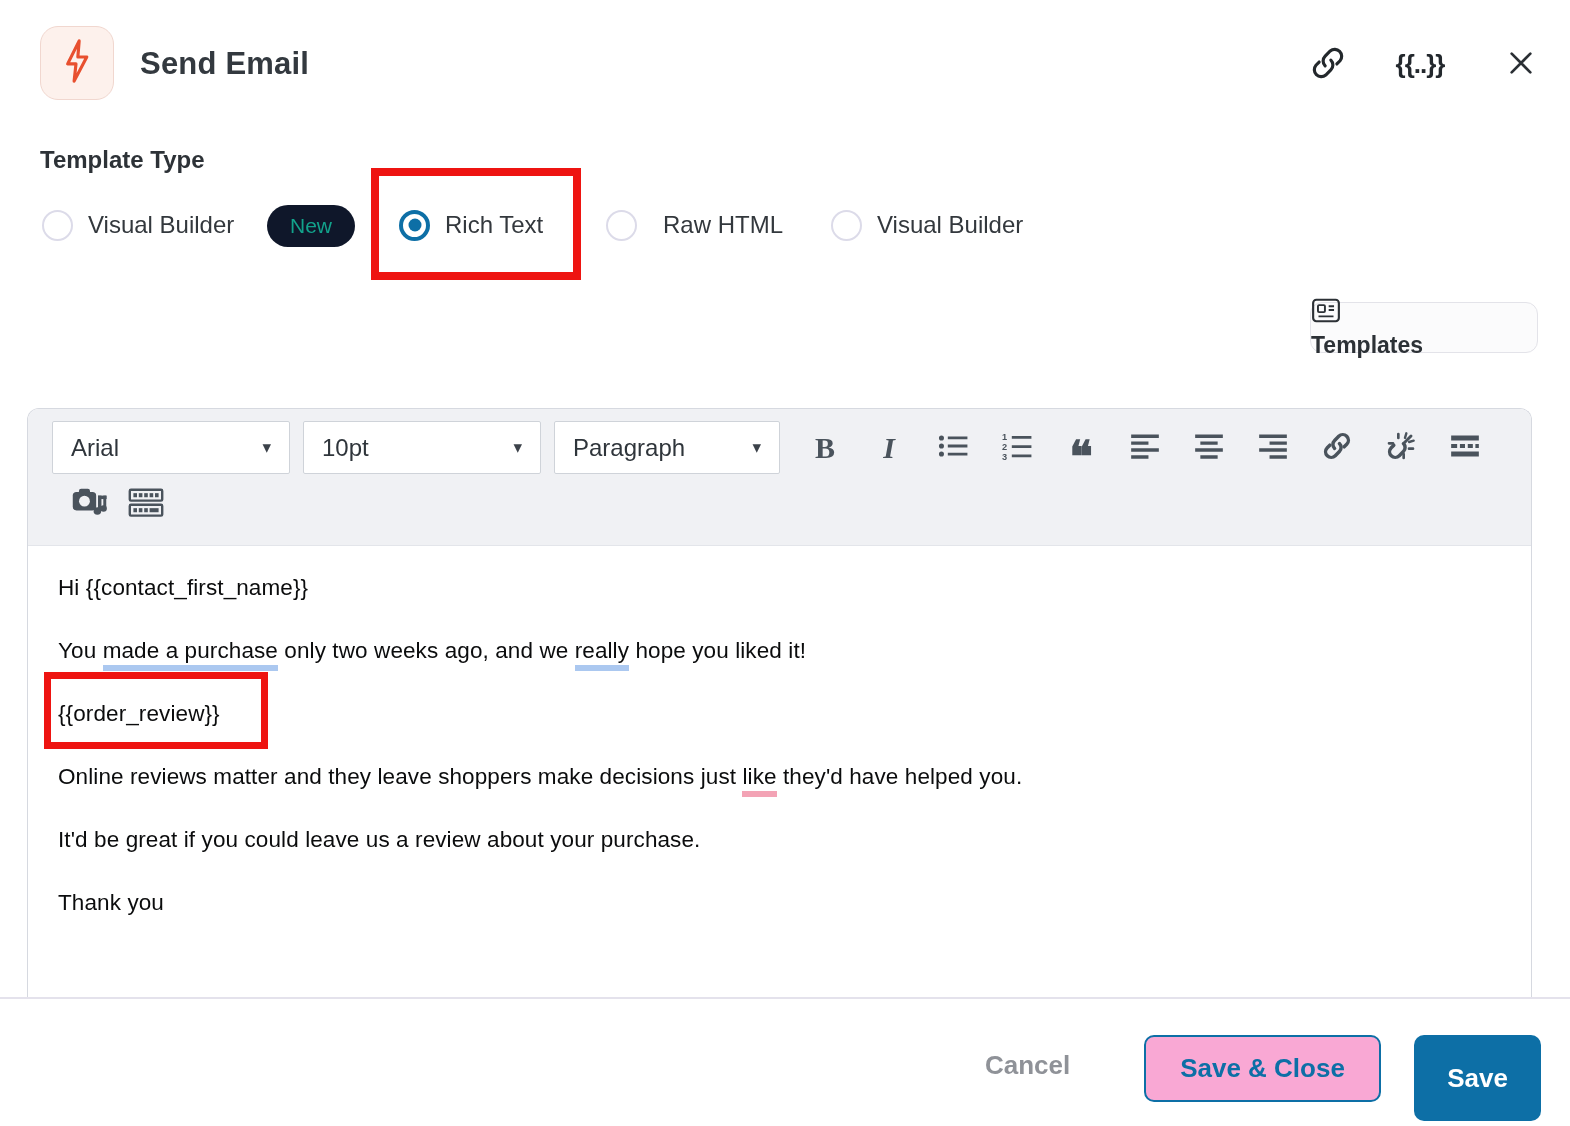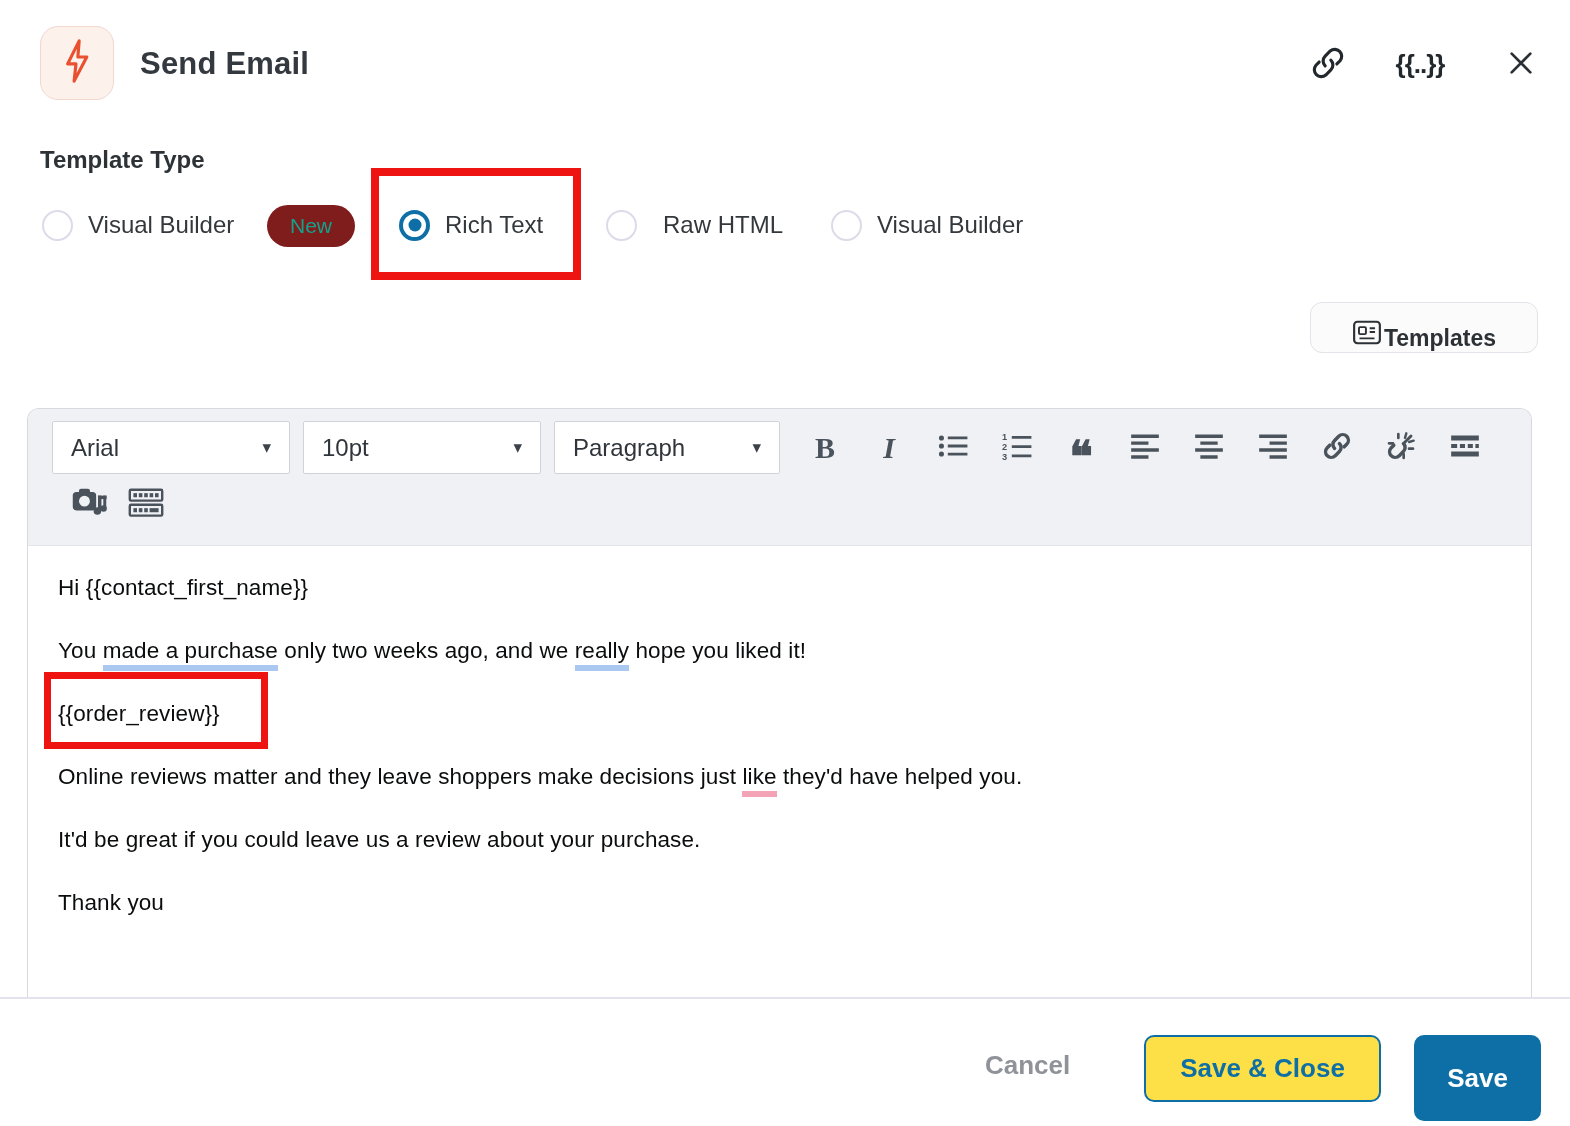--- a/index.html
+++ b/index.html
@@ -28,30 +28,30 @@
   .radio-circle { width:31px; height:31px; border-radius:50%; border:2.5px solid #dcdbe9; background:#fff; flex:0 0 auto; }
   .radio-circle.sel { border:4.5px solid #0d6fa6; position:relative; }
   .radio-circle.sel::after { content:""; position:absolute; left:50%; top:50%; transform:translate(-50%,-50%); width:13px; height:13px; border-radius:50%; background:#0d6fa6; }
   .radio-label { margin-left:15px; font-size:24px; color:#33383d; }
   .opt1 { left:42px; top:208px; }
   .opt2 { left:399px; top:208px; }
   .opt3 { left:606px; top:208px;gap:11px; }
   .opt4 { left:831px; top:208px; }
   .badge-new {
     left:267px; top:205px; height:42px; padding:0 23px; border-radius:21px;
-    background:#7f1d1d; color:#12a28b; font-size:21px; font-weight:500;
+    background:#0f172a; color:#12a28b; font-size:21px; font-weight:500;
     display:flex; align-items:center;
   }
 
   
   .templates-btn {
     left:1310px; top:302px; width:228px; height:51px;
     background:#fbfbfc; border:1.5px solid #e3e3e9; border-radius:12px;
-    display:flex; align-items:flex-end; justify-content:center; gap:2px;
-    font-size:23px; font-weight:600; color:#2c3136; cursor:pointer; font-family:inherit;
+    display:flex; align-items:flex-start; justify-content:center; gap:2px;
+    font-size:23px; font-weight:600; color:#2c3136; cursor:pointer; font-family:inherit;flex-direction:column;
   }
 
   
   .editor {
     left:27px; top:408px; width:1505px; height:590px;
     border:1.5px solid #d6d9e0; border-bottom:none;
     border-radius:12px 12px 0 0; background:#fff; overflow:hidden;
   }
   .toolbar { background:#f0f1f4; padding:12px 0 14px 24px; border-bottom:1px solid #e3e5ea; }
   .tb-row { display:flex; align-items:center; }
@@ -80,21 +80,21 @@
   
   .ann { position:absolute; border:8px solid #ee1411; pointer-events:none; }
   .ann1 { left:371px; top:168px; width:210px; height:112px; }
   .ann2 { left:44px; top:672px; width:224px; height:77px; border-width:7px; }
 
   
   .footer-divider { left:0; top:997px; width:1570px; height:2px; background:#e4e2ec; }
   .cancel-btn { left:985px; top:1050px; font-size:26px; font-weight:600; color:#8f9298; background:none; border:none; cursor:pointer; font-family:inherit; }
   .save-close-btn {
     left:1144px; top:1035px; width:237px; height:67px;
-    background:#fde047; border:2px solid #0d6fa6; border-radius:10px;
+    background:#f9a8d4; border:2px solid #0d6fa6; border-radius:10px;
     color:#0d6fa6; font-size:26px; font-weight:700; cursor:pointer; font-family:inherit;
   }
   .save-btn {
     left:1414px; top:1035px; width:127px; height:86px;
     background:#0d6fa6; border:none; border-radius:10px;
     color:#fff; font-size:26px; font-weight:700; cursor:pointer; font-family:inherit;
   }
 </style>
 </head>
 <body>

